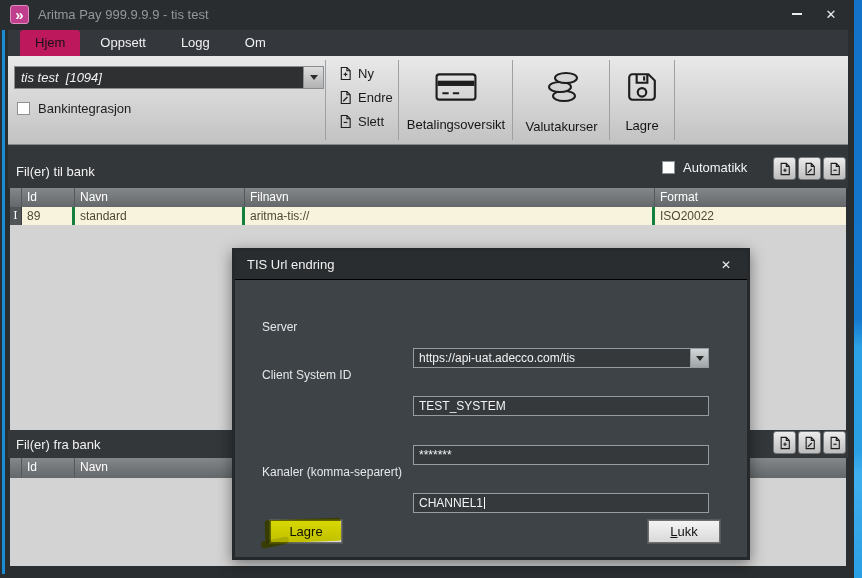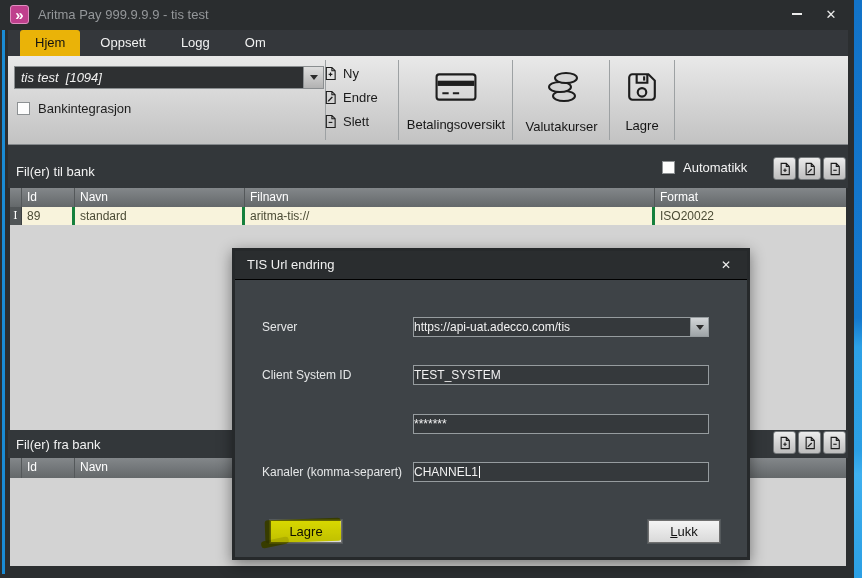--- a/index.html
+++ b/index.html
@@ -18,37 +18,37 @@
     font-size:15px;font-weight:bold;}
   .win-title{position:absolute;left:38px;top:7px;font-size:13px;color:#94979a;white-space:pre;}
   .win-btn{position:absolute;top:0;width:30px;height:28px;display:flex;align-items:center;justify-content:center;color:#ececec;}
   .win-btn.min{right:42px;}
   .win-btn.close{right:8px;font-size:13px;}
   .minbar{width:10px;height:2px;background:#ececec;}
 
   
   .tabstrip{position:absolute;left:8px;top:30px;right:14px;height:26px;background:#34373b;display:flex;padding-left:12px;}
   .tab{height:26px;line-height:26px;padding:0 15px;font-size:13px;color:#f2f2f2;margin-right:5px;}
-  .tab.active{background:#eab308;color:#121212;border-radius:3px 3px 0 0;}
+  .tab.active{background:#be185d;color:#121212;border-radius:3px 3px 0 0;}
 
   
   .toolbar{position:absolute;left:8px;top:56px;right:14px;height:89px;
     background:linear-gradient(#e9e9e9,#c2c2c2);border-bottom:1px solid #83878a;}
   .combo-dark{position:absolute;left:6px;top:10px;width:310px;height:23px;background:#2e3032;
     border:1px solid #8a8e90;display:flex;align-items:center;}
   .combo-dark .val{flex:1;color:#f0f0f0;font-size:13px;padding-left:6px;white-space:pre;overflow:hidden;font-style:italic;}
   .dd-btn{width:20px;height:100%;background:linear-gradient(#dedede,#b2b2b2);border-left:1px solid #8a8e90;
     display:flex;align-items:center;justify-content:center;}
   .arrow-down{width:0;height:0;border-left:4px solid transparent;border-right:4px solid transparent;border-top:5px solid #2c2c2c;}
   .cb-row{position:absolute;display:flex;align-items:center;gap:8px;}
   .cb-row.bank{left:9px;top:45px;}
   .checkbox{width:13px;height:13px;background:#fdfdfd;border:1px solid #8d9193;}
   .cb-label{font-size:13px;color:#1c1c1c;}
   .vsep{position:absolute;top:4px;bottom:4px;width:1px;background:#9da1a3;}
-  .small-stack{position:absolute;left:310px;top:5px;width:62px;}
+  .small-stack{position:absolute;left:325px;top:5px;width:62px;}
   .sm-act{display:flex;align-items:center;gap:6px;height:24px;padding-left:6px;font-size:13px;color:#1a1a1a;}
   .big-btn{position:absolute;top:3px;bottom:0;display:flex;flex-direction:column;align-items:center;justify-content:center;gap:15px;
     font-size:13px;color:#161616;}
   .bb1{left:392px;width:112px;} .bb2{left:507px;width:93px;} .bb3{left:603px;width:62px;}
 
   
   .band{position:absolute;left:8px;right:14px;background:#33373a;}
   .band1{top:145px;height:43px;}
   .band2{top:430px;height:28px;}
   .band-title{position:absolute;left:8px;font-size:13px;color:#f2f2f2;}
@@ -78,21 +78,21 @@
 
   
   .dialog{position:absolute;left:232px;top:248px;width:518px;height:312px;z-index:10;
     background:#3e4347;border:3px solid #26292b;box-shadow:0 4px 14px rgba(0,0,0,.45);}
   .dlg-title{position:relative;height:28px;background:#2a2d2f;color:#f0f0f0;font-size:13px;line-height:28px;padding-left:12px;}
   .dlg-close{position:absolute;right:10px;top:0;width:22px;height:28px;display:flex;align-items:center;justify-content:center;
     color:#f0f0f0;font-size:12px;}
   .dlg-body{position:absolute;left:0;right:0;top:28px;bottom:0;border-top:1px solid #000000;}
   .fld-label{position:absolute;left:27px;font-size:12px;color:#e5e7e8;line-height:20px;}
   .fld{position:absolute;left:178px;width:296px;height:20px;background:#35393c;border:1px solid #969c9f;
-    color:#f2f2f2;font-size:12px;line-height:18px;display:flex;align-items:center;}
+    color:#f2f2f2;font-size:12px;line-height:18px;padding-left:5px;display:flex;align-items:center;margin-top:31px;}
   .fld .fval{flex:1;white-space:pre;overflow:hidden;}
   .fld .dd-btn{width:18px;background:linear-gradient(#d3d6d8,#9ea4a7);border-left:1px solid #969c9f;height:18px;}
   .r1{top:37px;} .r2{top:85px;} .r3{top:134px;} .r4{top:182px;}
   .caret{display:inline-block;width:1px;height:12px;background:#fff;margin-left:1px;vertical-align:-2px;}
   .dlg-btn{position:absolute;top:240px;width:72px;height:23px;background:linear-gradient(#f4f4f4,#d9d9d9);
     border:1px solid #6f6f6f;box-shadow:0 0 0 1px #54595c;font-size:13px;color:#121212;
     display:flex;align-items:center;justify-content:center;}
   .btn-lagre{left:35px;} .btn-lukk{left:402px;margin-left:11px;}
   .accel{text-decoration:underline;}
   .hl{position:absolute;background:#e2e200;mix-blend-mode:multiply;pointer-events:none;z-index:12;}

